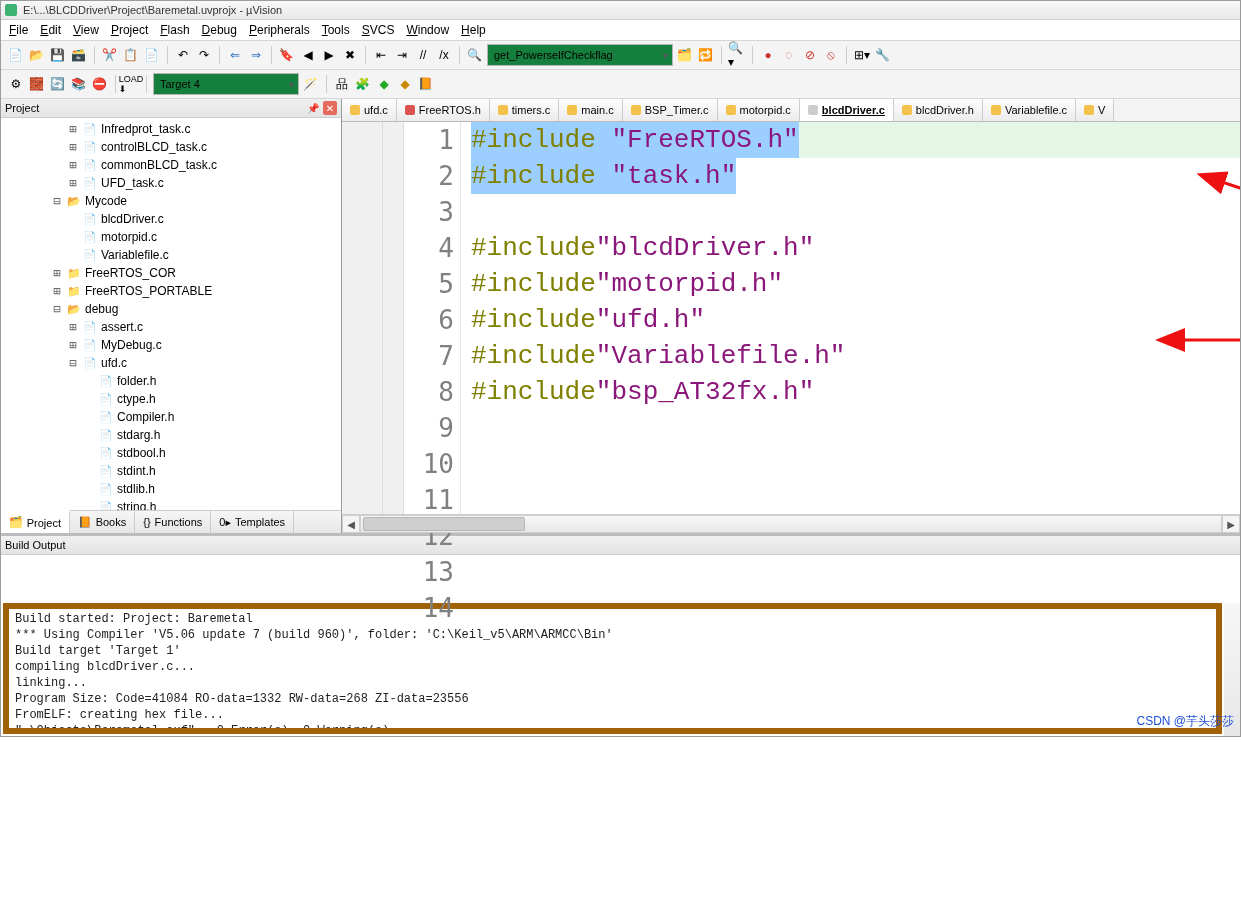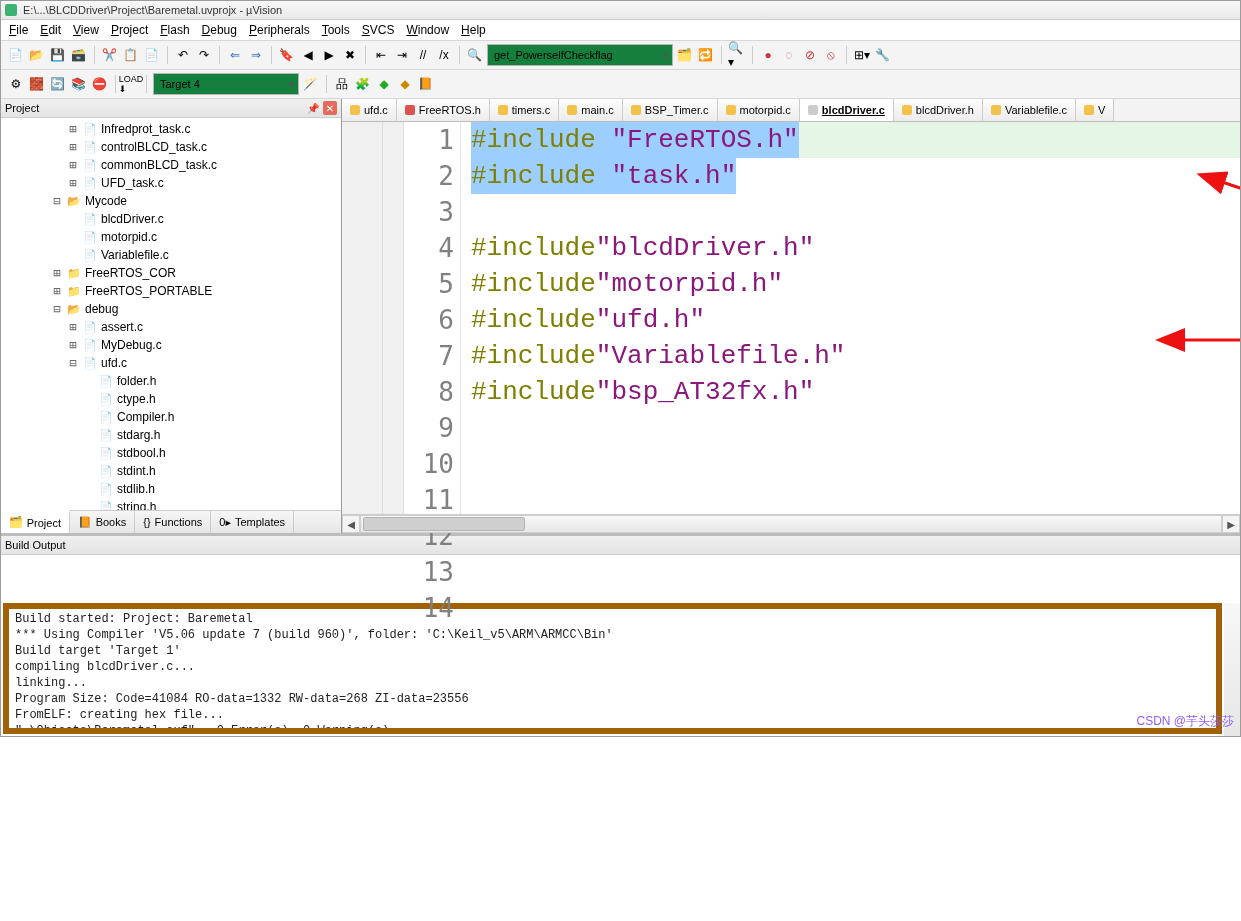--- a/index.html
+++ b/index.html
@@ -69,21 +69,21 @@
   .hscroll { flex:1; height:16px; background:linear-gradient(#f7f7f7,#e7e7e7); position:relative; border:1px solid #cfcfcf; }
   .hscroll .thumb { position:absolute; left:2px; top:1px; width:160px; bottom:1px; background:#cfcfcf; border:1px solid #b5b5b5; border-radius:2px; }
   .sb-btn { width:16px; display:flex; align-items:center; justify-content:center; font-size:10px; color:#555; border:1px solid #cfcfcf; background:#f4f4f4; }
   
   .output { height:200px; display:flex; flex-direction:column; border-top:3px solid #bcbcbc;gap:48px; }
   .output .pane-header { height:18px; }
   .output-body { flex:1; background:#fff; padding:2px 6px; overflow:auto; border:6px solid #a16207; margin:0 2px 2px 2px; }
   .output-body pre { margin:0; font:12px/16px Consolas,"Courier New",monospace; color:#222; }
   .vscroll { width:16px; background:linear-gradient(#f7f7f7,#e7e7e7); }
   
-  .watermark { position:absolute; right:6px; bottom:6px; font-size:12px; color:#8b5cf6; }
+  .watermark { position:absolute; right:6px; bottom:6px; font-size:12px; color:#1d4ed8; }
   .window { position:relative; }
 </style>
 </head>
 <body>
 
 <div class="window">
 
   <div class="title-bar">
     <div class="app-logo"></div>
     <div class="title-text">E:\...\BLCDDriver\Project\Baremetal.uvprojx - µVision</div>

